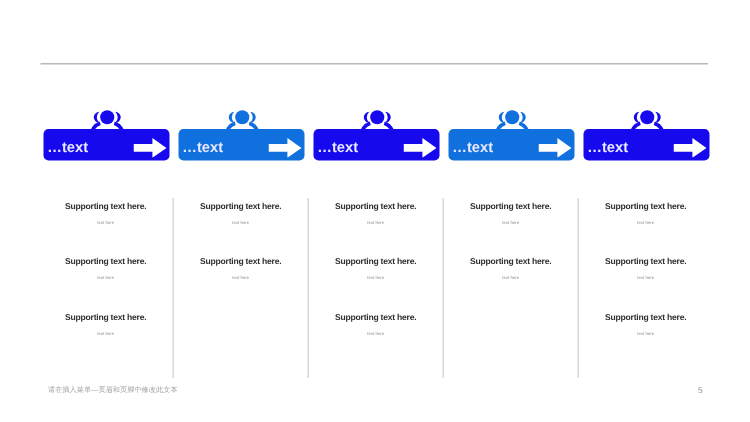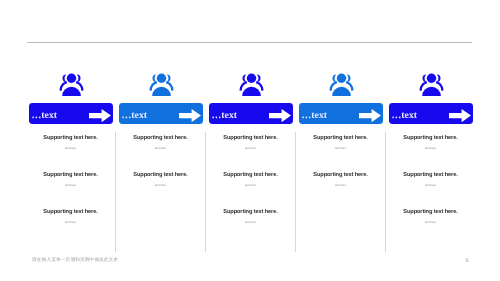--- a/index.html
+++ b/index.html
@@ -19,21 +19,21 @@
   .col{position:absolute;top:0;width:84px;height:281px;}
   .col-1{left:28.5px;}
   .col-2{left:118.5px;}
   .col-3{left:208.5px;}
   .col-4{left:298.5px;}
   .col-5{left:388.5px;}
 
   .icon{position:absolute;width:25px;height:23px;left:30.5px;top:73px;}
   .icon svg{display:block;}
 
-  .btn{position:absolute;left:0;top:103px;width:84px;height:21px;border-radius:3.4px;font-family:Liberation Serif, serif;}
+  .btn{position:absolute;left:0;top:86px;width:84px;height:21px;border-radius:3.4px;}
   .btn-label{position:absolute;left:3px;top:7.3px;line-height:11px;
              font-size:9.8px;color:#e9e9ff;letter-spacing:0;font-weight:600;}
   .btn-arrow{position:absolute;left:60.4px;top:5.9px;width:22px;height:13.2px;}
 
   .divider{position:absolute;top:132px;width:1px;height:120px;background:#d8d8d8;}
   .div-1{left:115px;}
   .div-2{left:205px;}
   .div-3{left:295px;}
   .div-4{left:385px;}
 

